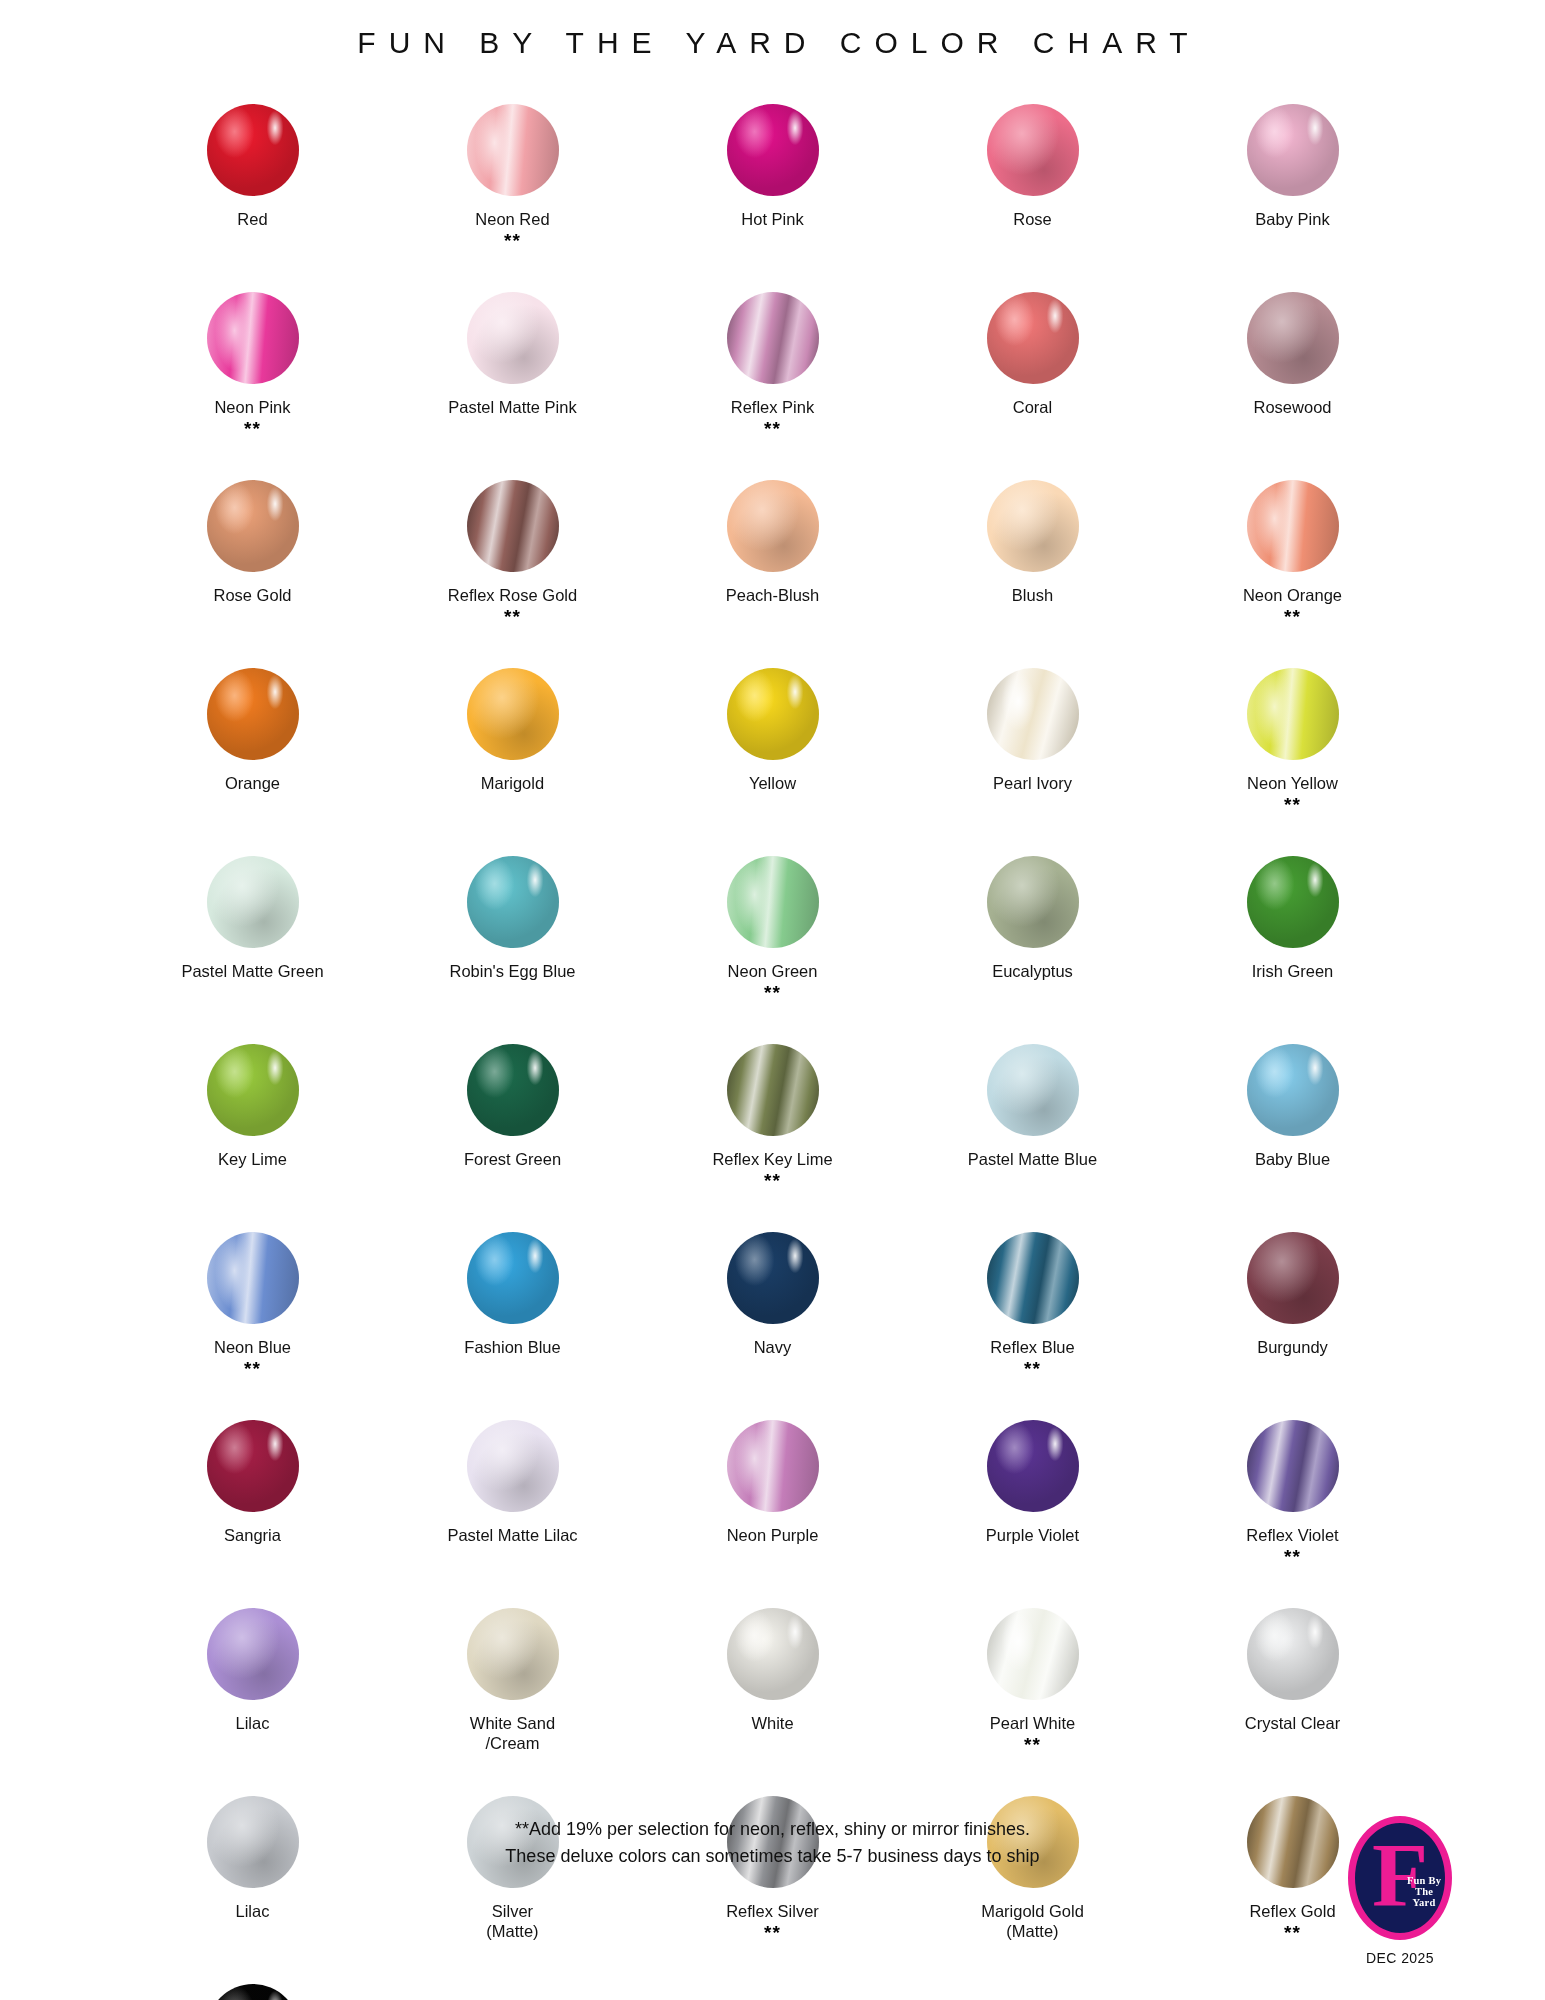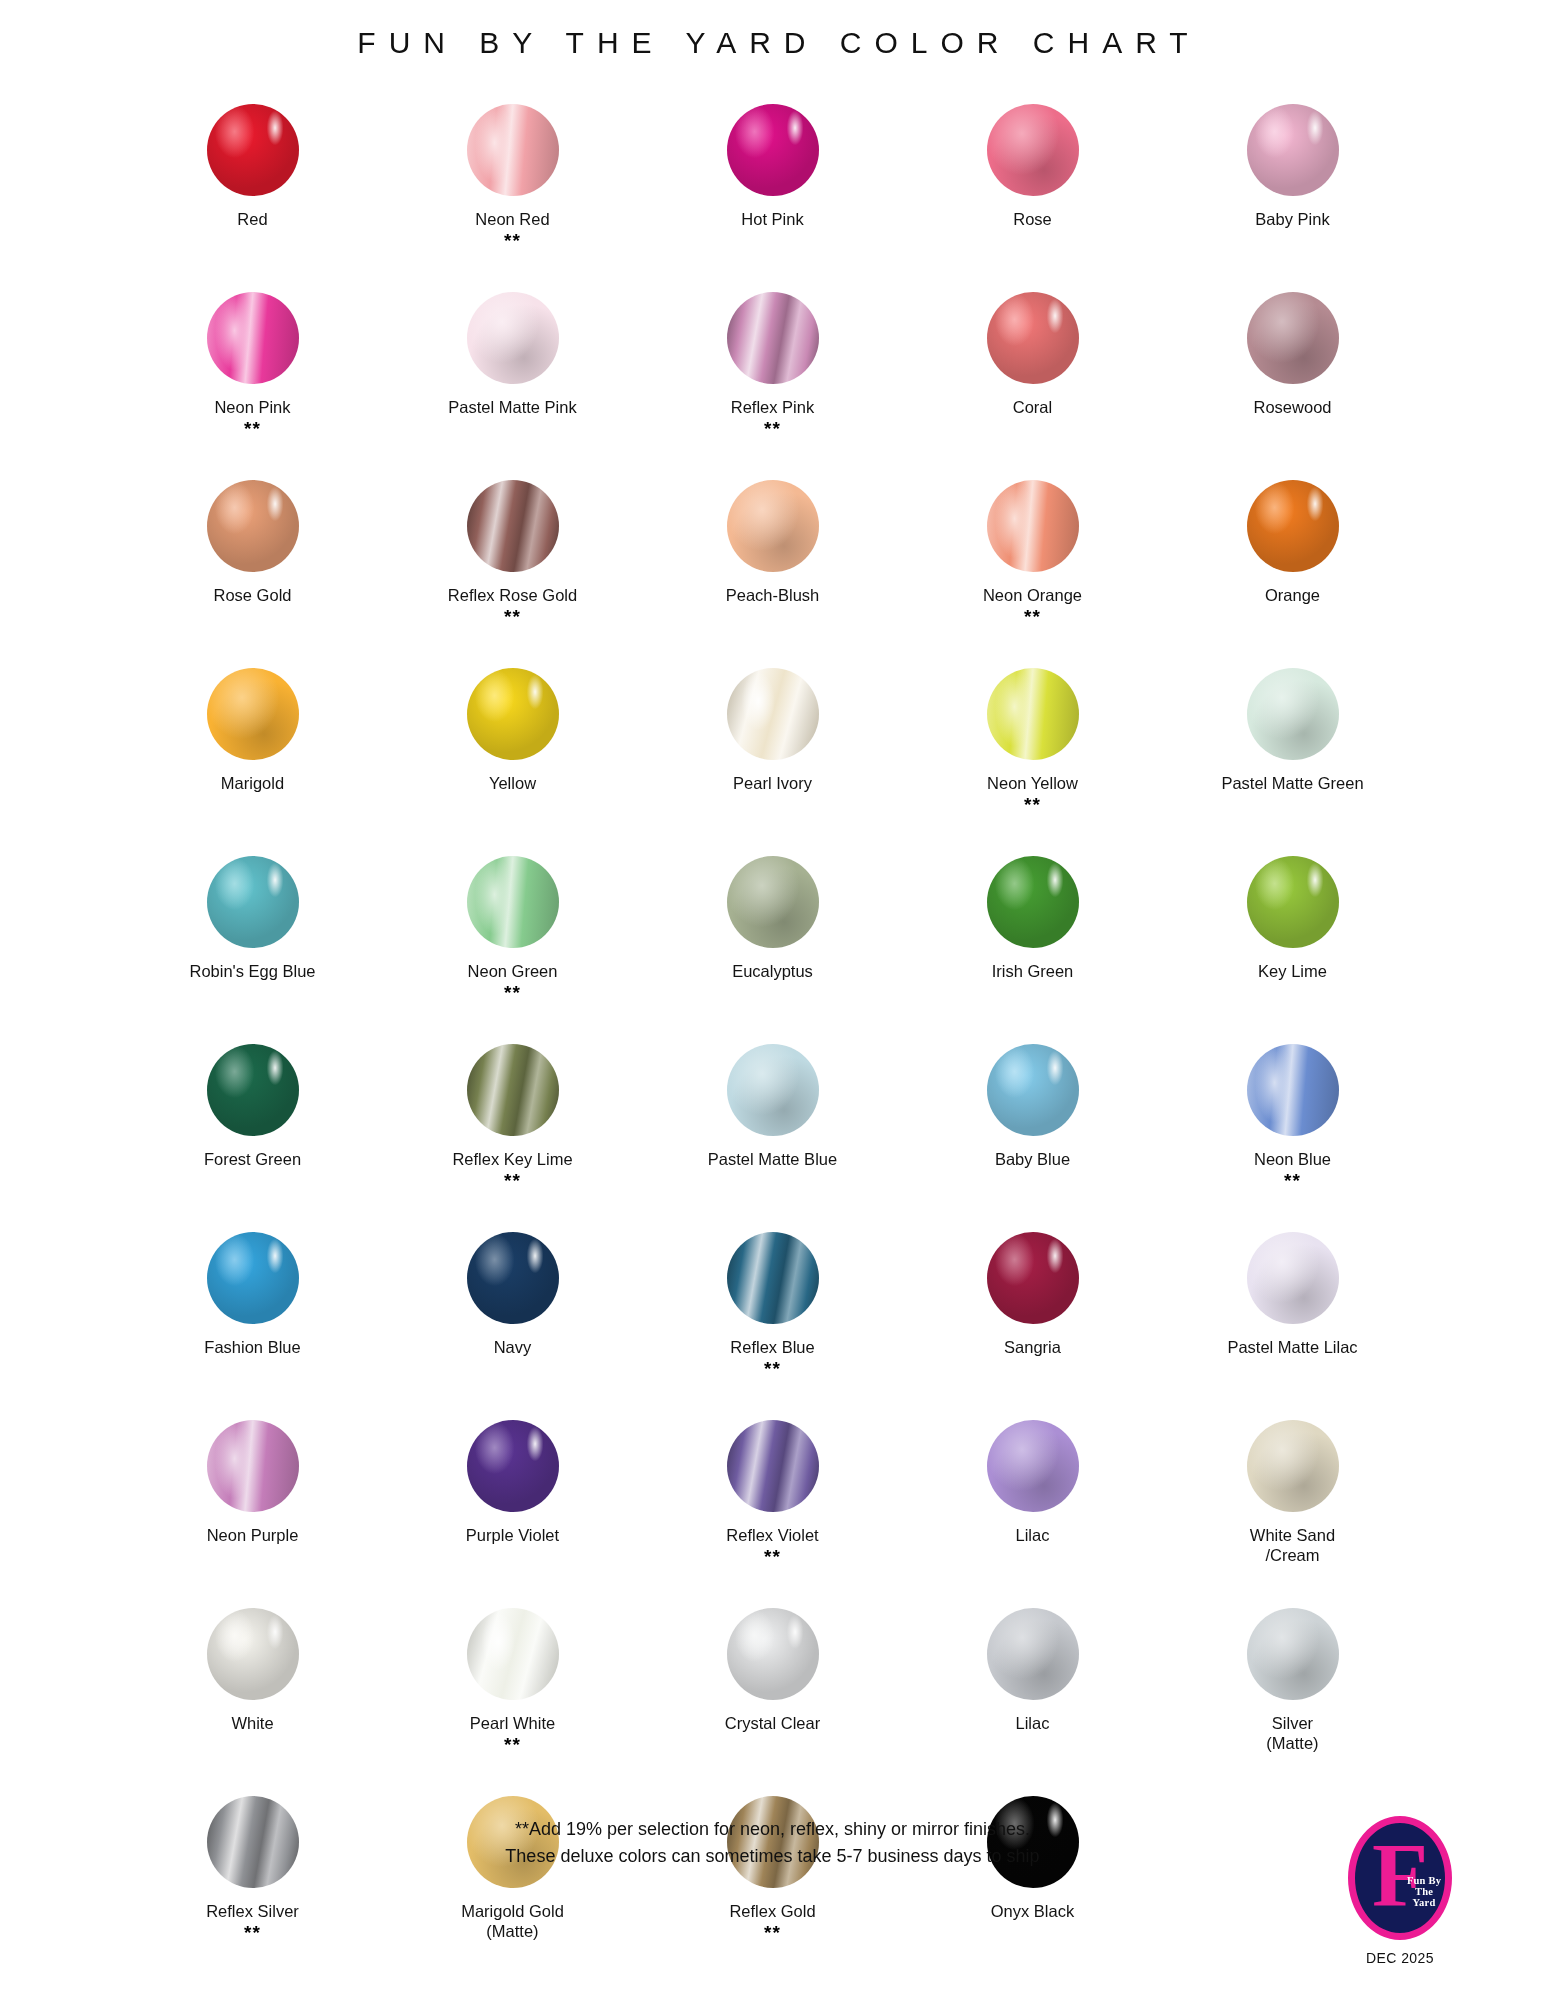--- a/index.html
+++ b/index.html
@@ -232,20 +232,27 @@
     </div>
     <div class="swatch-cell">
       <div class="swatch-orb-wrap">
         <div class="swatch-orb" style="background: radial-gradient(52% 58% at 38% 32%, rgb(249, 214, 192) 0%, rgba(255, 255, 255, 0) 78%), radial-gradient(circle at 62% 72%, rgb(190, 144, 115) 0%, rgb(244, 185, 147) 62%);"></div>
       </div>
       <div class="swatch-label">Peach-Blush</div>
       <div class="swatch-stars empty"></div>
     </div>
     <div class="swatch-cell">
       <div class="swatch-orb-wrap">
+        <div class="swatch-orb" style="background: radial-gradient(52% 58% at 38% 32%, rgb(252, 233, 213) 0%, rgba(255, 255, 255, 0) 78%), radial-gradient(circle at 62% 72%, rgb(195, 169, 142) 0%, rgb(250, 217, 182) 62%);"></div>
+      </div>
+      <div class="swatch-label">Blush</div>
+      <div class="swatch-stars empty"></div>
+    </div>
+    <div class="swatch-cell">
+      <div class="swatch-orb-wrap">
         <div class="swatch-orb" style="background: radial-gradient(30% 60% at 30% 42%, rgb(251, 224, 216) 0%, rgba(255, 255, 255, 0) 72%), linear-gradient(95deg, rgb(246, 190, 174) 0%, rgb(239, 143, 115) 30%, rgb(251, 224, 216) 46%, rgb(239, 143, 115) 62%, rgb(186, 112, 90) 100%);"></div>
       </div>
       <div class="swatch-label">Neon Orange</div>
       <div class="swatch-stars">**</div>
     </div>
     <div class="swatch-cell">
       <div class="swatch-orb-wrap">
         <div class="swatch-orb" style="background: radial-gradient(13% 27% at 74% 26%, rgba(255, 255, 255, 0.92) 0%, rgba(255, 255, 255, 0) 70%), radial-gradient(30% 40% at 30% 30%, rgb(249, 180, 126) 0%, rgba(255, 255, 255, 0) 72%), radial-gradient(60% 60% at 40% 34%, rgb(244, 125, 32) 0%, rgb(190, 98, 25) 96%), radial-gradient(circle, rgb(244, 125, 32) 0%, rgb(142, 73, 19) 100%);"></div>
       </div>
       <div class="swatch-label">Orange</div>
@@ -369,20 +376,27 @@
       </div>
       <div class="swatch-label">Navy</div>
       <div class="swatch-stars empty"></div>
     </div>
     <div class="swatch-cell">
       <div class="swatch-orb-wrap">
         <div class="swatch-orb" style="background: linear-gradient(100deg, rgb(23, 60, 77) 0%, rgb(40, 103, 133) 18%, rgb(195, 212, 221) 33%, rgb(40, 103, 133) 46%, rgb(31, 80, 104) 58%, rgb(130, 167, 184) 70%, rgb(40, 103, 133) 84%, rgb(23, 60, 77) 100%);"></div>
       </div>
       <div class="swatch-label">Reflex Blue</div>
       <div class="swatch-stars">**</div>
+    </div>
+    <div class="swatch-cell">
+      <div class="swatch-orb-wrap">
+        <div class="swatch-orb" style="background: radial-gradient(52% 58% at 38% 32%, rgb(178, 142, 150) 0%, rgba(255, 255, 255, 0) 78%), radial-gradient(circle at 62% 72%, rgb(96, 48, 58) 0%, rgb(123, 61, 74) 62%);"></div>
+      </div>
+      <div class="swatch-label">Burgundy</div>
+      <div class="swatch-stars empty"></div>
     </div>
     <div class="swatch-cell">
       <div class="swatch-orb-wrap">
         <div class="swatch-orb" style="background: radial-gradient(13% 27% at 74% 26%, rgba(255, 255, 255, 0.92) 0%, rgba(255, 255, 255, 0) 70%), radial-gradient(30% 40% at 30% 30%, rgb(204, 125, 148) 0%, rgba(255, 255, 255, 0) 72%), radial-gradient(60% 60% at 40% 34%, rgb(167, 31, 71) 0%, rgb(130, 24, 55) 96%), radial-gradient(circle, rgb(167, 31, 71) 0%, rgb(97, 18, 41) 100%);"></div>
       </div>
       <div class="swatch-label">Sangria</div>
       <div class="swatch-stars empty"></div>
     </div>
     <div class="swatch-cell">
       <div class="swatch-orb-wrap">

